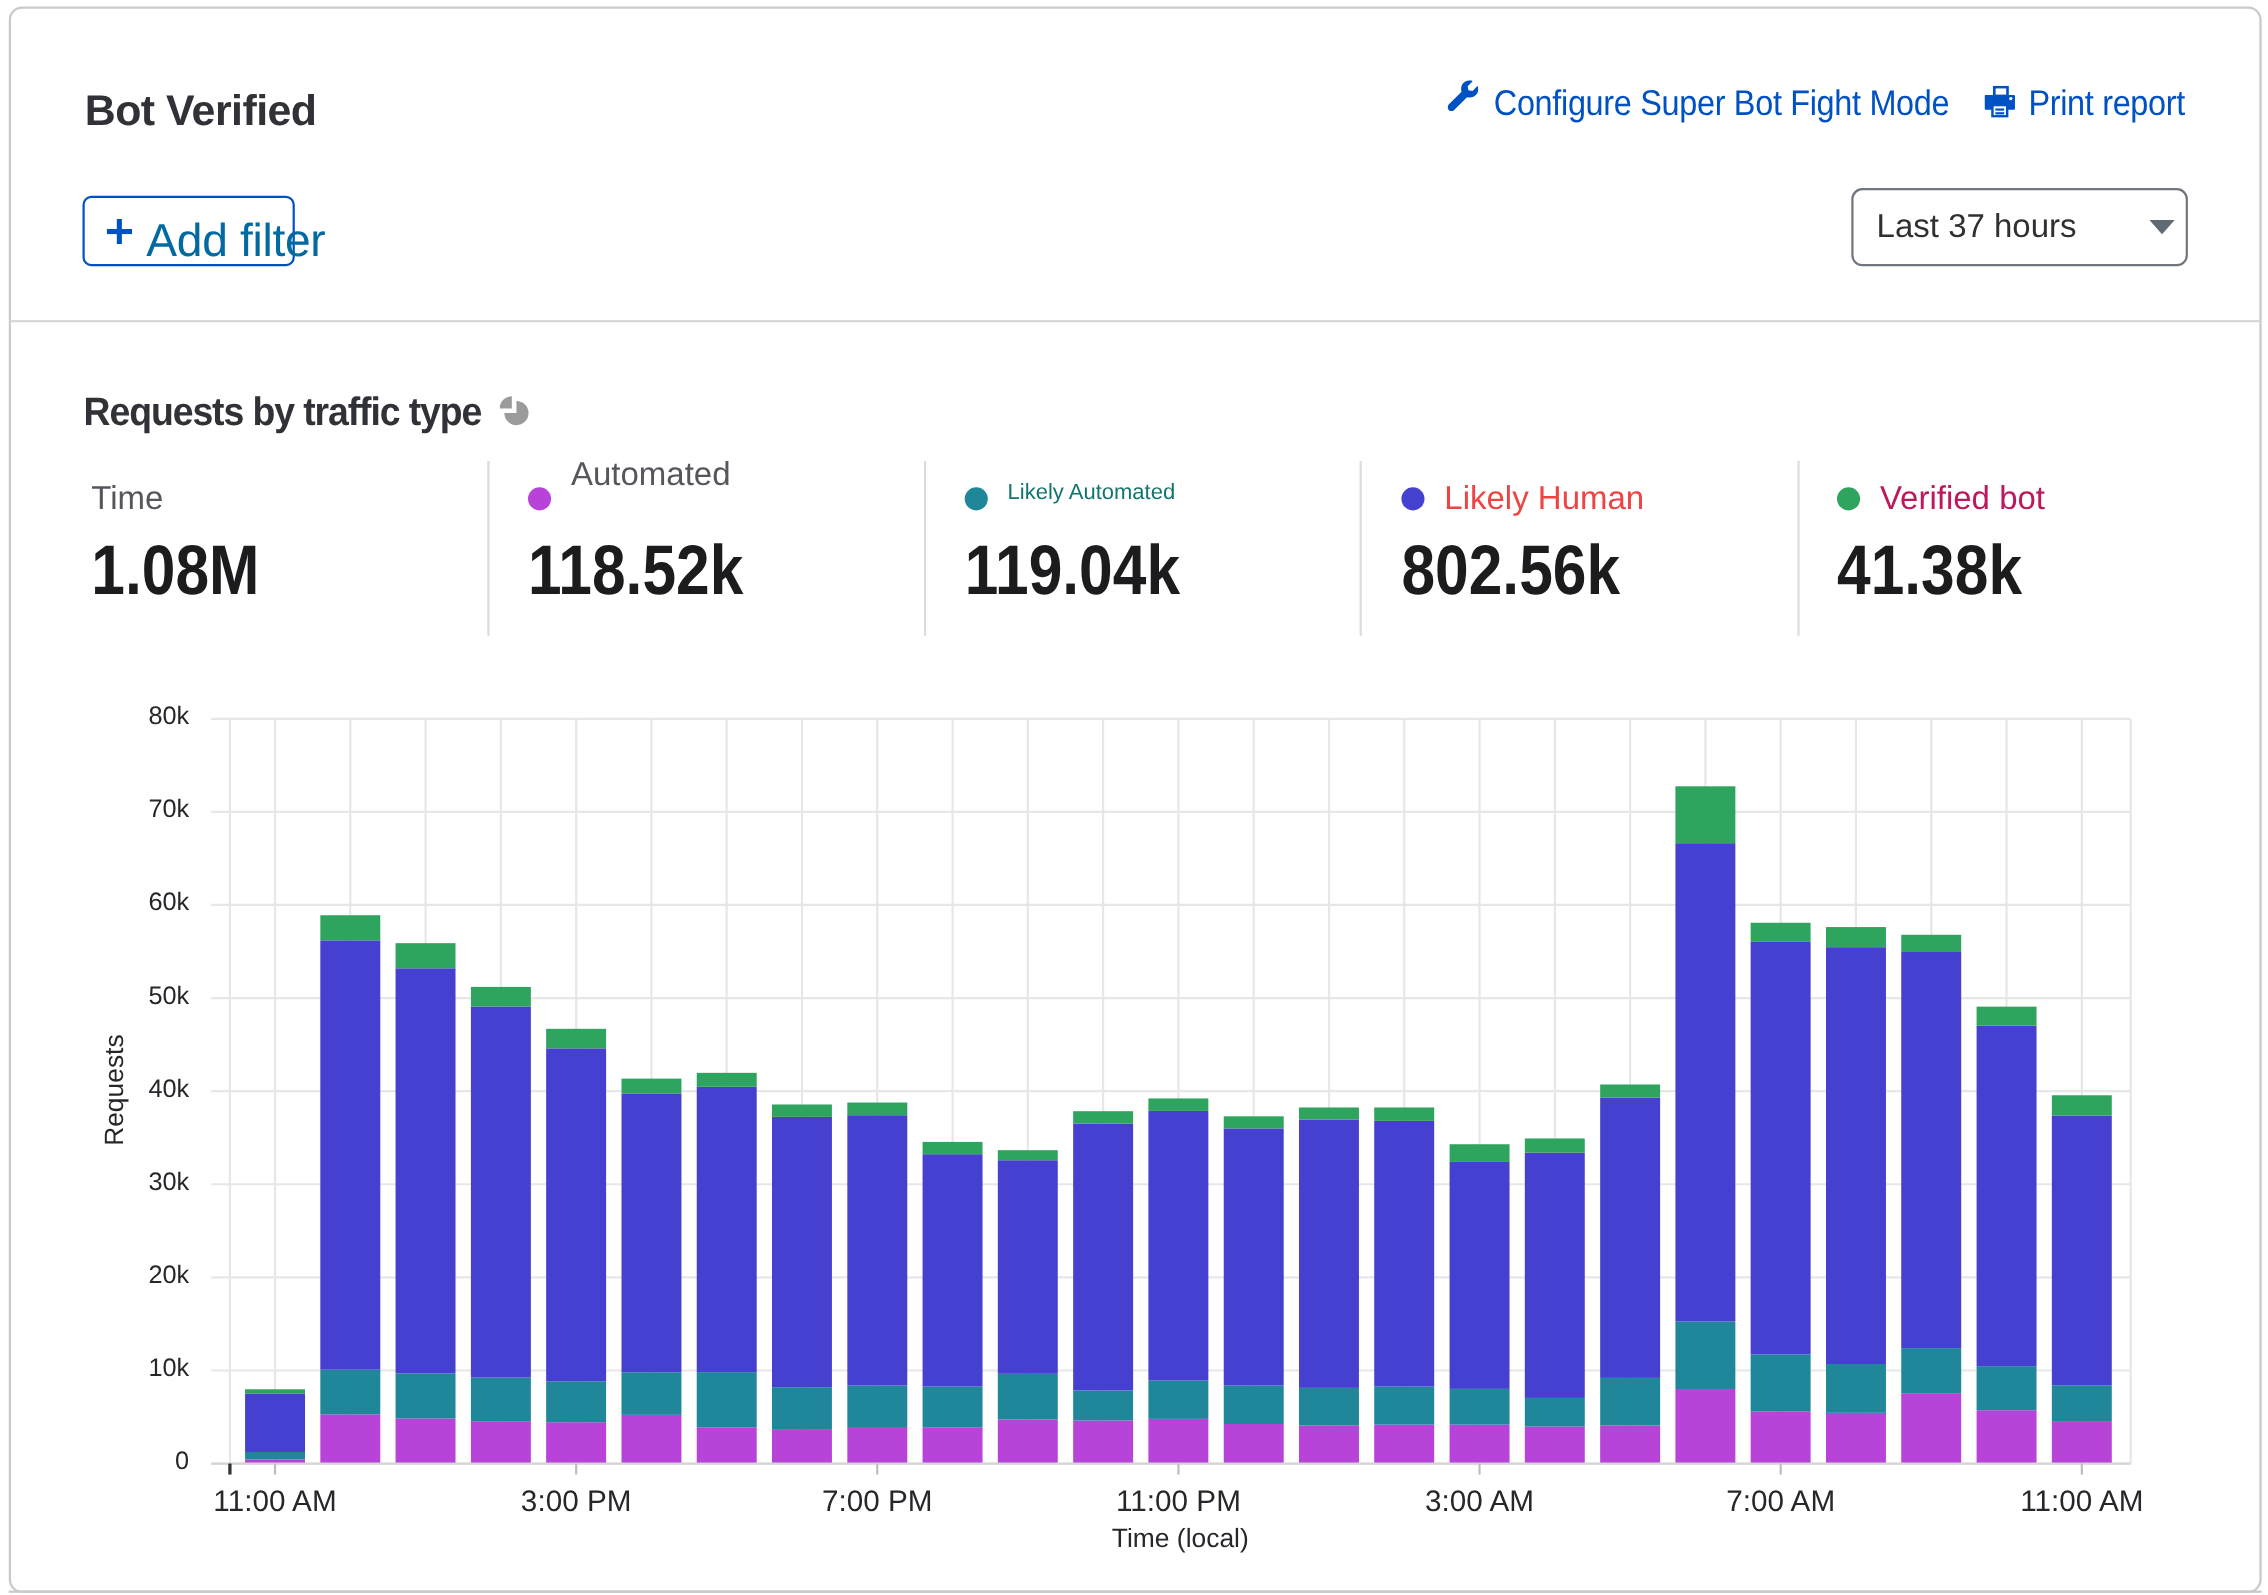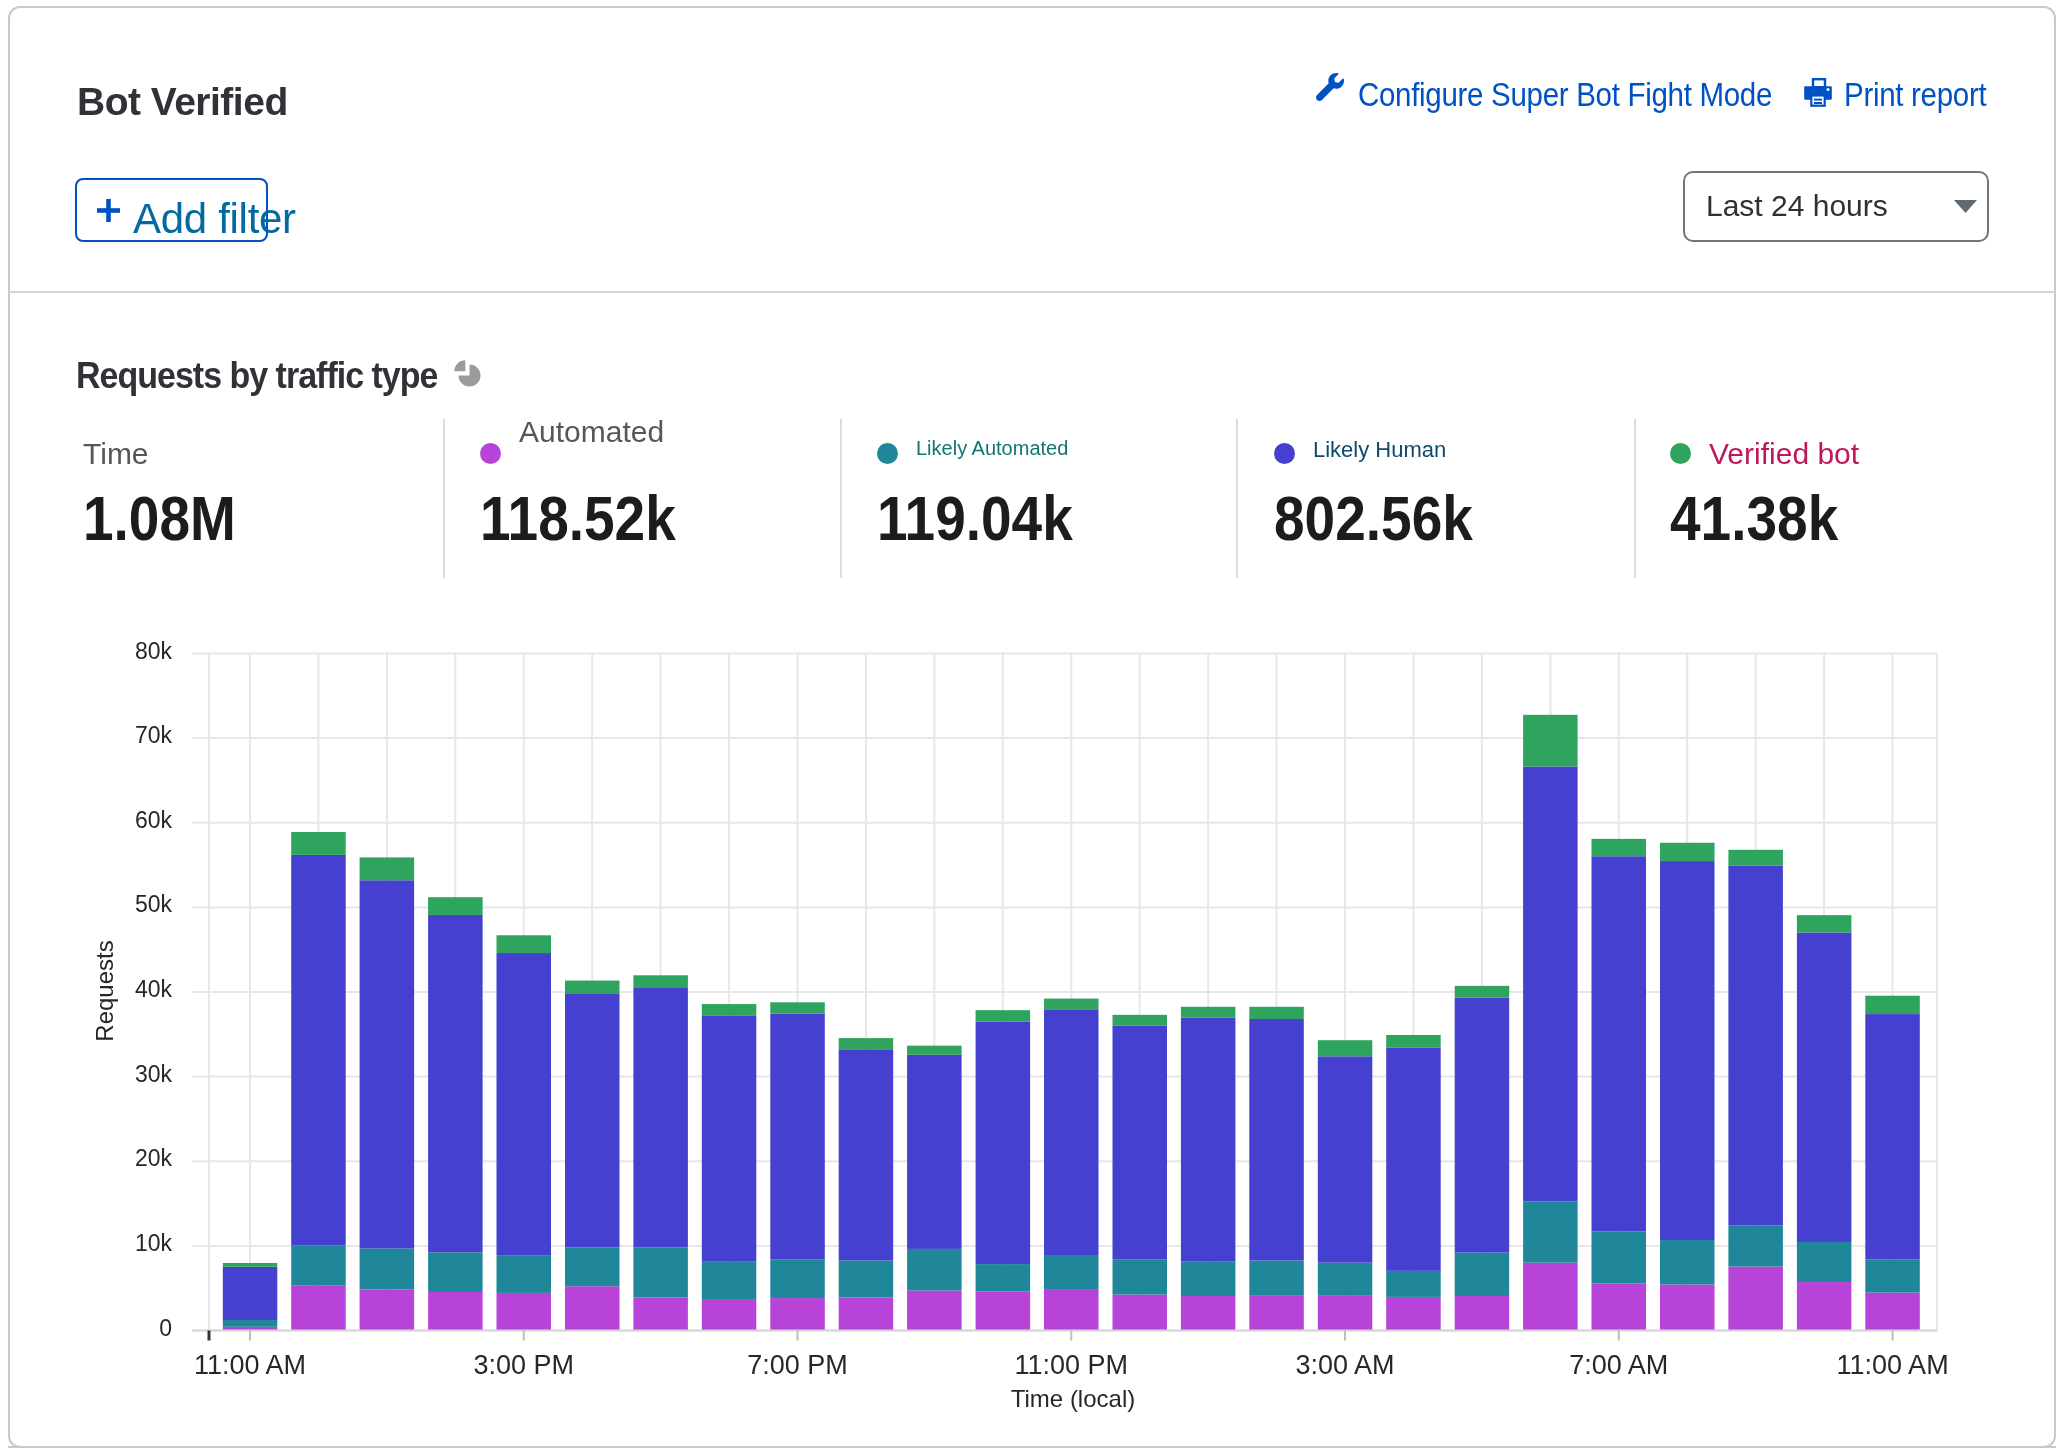--- a/index.html
+++ b/index.html
@@ -27,21 +27,21 @@
 <div class="abs" style="left:1844px;top:76px;font-size:29.5px;letter-spacing:-0.3px;color:#0051c3;transform:scaleY(1.1);transform-origin:left top">Print report</div>
 
 <div class="abs" style="left:75px;top:178px;width:193px;height:64px;border:2px solid #0051c3;border-radius:8px"></div>
 <svg width="23" height="23" viewBox="0 0 23 23" style="position:absolute;left:97px;top:199px" xmlns="http://www.w3.org/2000/svg">
     <rect x="0" y="9.2" width="23" height="4.6" fill="#0051c3"></rect>
     <rect x="9.2" y="0" width="4.6" height="23" fill="#0051c3"></rect>
   </svg>
 <div class="abs" style="left:133px;top:195px;font-size:42px;letter-spacing:-0.3px;color:#0369a1">Add filter</div>
 
 <div class="abs" style="left:1683px;top:171px;width:306px;height:71px;border:2px solid #70767d;border-radius:10px"></div>
-<div class="abs" style="left:1706px;top:189px;font-size:30px;color:#2f3033">Last 24 hours</div>
+<div class="abs" style="left:1706px;top:189px;font-size:30px;color:#2f3033">Last 37 hours</div>
 <svg width="23" height="13" viewBox="0 0 23 13" style="position:absolute;left:1954px;top:200px" xmlns="http://www.w3.org/2000/svg">
     <path fill="#5f6a73" d="M0 0h23L11.5 13z"></path>
   </svg>
 
 <div class="abs" style="left:9px;top:291px;width:2046px;height:2px;background:#d6d6d6"></div>
 
 <div class="abs" style="left:76px;top:355px;font-size:34px;font-weight:700;letter-spacing:-1px;color:#303237;transform:scaleY(1.06);transform-origin:left top">Requests by traffic type</div>
 <svg width="29" height="29" viewBox="0 0 29 29" style="position:absolute;left:453px;top:359px" xmlns="http://www.w3.org/2000/svg">
 <path fill="#9b9b9b" d="M16.5 5.5 A11 11 0 1 1 5.5 16.5 L16.5 16.5 Z"></path>
 <path fill="#9b9b9b" transform="translate(-4.2,-4.2)" d="M16.5 16.5 L5.5 16.5 A11 11 0 0 1 16.5 5.5 Z"></path>
@@ -49,21 +49,21 @@
 
 <div style="position:absolute;left:83px;top:437px;font-size:30px;color:#56565c;white-space:nowrap">Time</div>
 <div style="position:absolute;left:83px;top:481px;font-size:55px;font-weight:700;color:#1c1c1e;white-space:nowrap;transform:scaleY(1.16);transform-origin:left top">1.08M</div>
 <div style="position:absolute;left:480px;top:443px;width:21px;height:21px;border-radius:50%;background:#b843d8"></div>
 <div style="position:absolute;left:519px;top:415px;font-size:30px;color:#56565c;white-space:nowrap">Automated</div>
 <div style="position:absolute;left:480px;top:481px;font-size:55px;font-weight:700;color:#1c1c1e;white-space:nowrap;transform:scaleY(1.16);transform-origin:left top">118.52k</div>
 <div style="position:absolute;left:877px;top:443px;width:21px;height:21px;border-radius:50%;background:#1f8799"></div>
 <div style="position:absolute;left:916px;top:437px;font-size:20px;color:#0f766e;white-space:nowrap">Likely Automated</div>
 <div style="position:absolute;left:877px;top:481px;font-size:55px;font-weight:700;color:#1c1c1e;white-space:nowrap;transform:scaleY(1.16);transform-origin:left top">119.04k</div>
 <div style="position:absolute;left:1274px;top:443px;width:21px;height:21px;border-radius:50%;background:#4540d0"></div>
-<div style="position:absolute;left:1313px;top:437px;font-size:22px;color:#0c4a6e;white-space:nowrap">Likely Human</div>
+<div style="position:absolute;left:1313px;top:437px;font-size:30px;color:#ef4444;white-space:nowrap">Likely Human</div>
 <div style="position:absolute;left:1274px;top:481px;font-size:55px;font-weight:700;color:#1c1c1e;white-space:nowrap;transform:scaleY(1.16);transform-origin:left top">802.56k</div>
 <div style="position:absolute;left:1670px;top:443px;width:21px;height:21px;border-radius:50%;background:#2fa45e"></div>
 <div style="position:absolute;left:1709px;top:437px;font-size:30px;color:#be185d;white-space:nowrap">Verified bot</div>
 <div style="position:absolute;left:1670px;top:481px;font-size:55px;font-weight:700;color:#1c1c1e;white-space:nowrap;transform:scaleY(1.16);transform-origin:left top">41.38k</div>
 <div style="position:absolute;left:443px;top:419px;width:2px;height:159px;background:#dcdcdc"></div>
 <div style="position:absolute;left:840px;top:419px;width:2px;height:159px;background:#dcdcdc"></div>
 <div style="position:absolute;left:1236px;top:419px;width:2px;height:159px;background:#dcdcdc"></div>
 <div style="position:absolute;left:1634px;top:419px;width:2px;height:159px;background:#dcdcdc"></div>
 
 <svg width="2062" height="1450" viewBox="0 0 2062 1450" style="position:absolute;left:0;top:0" xmlns="http://www.w3.org/2000/svg">

